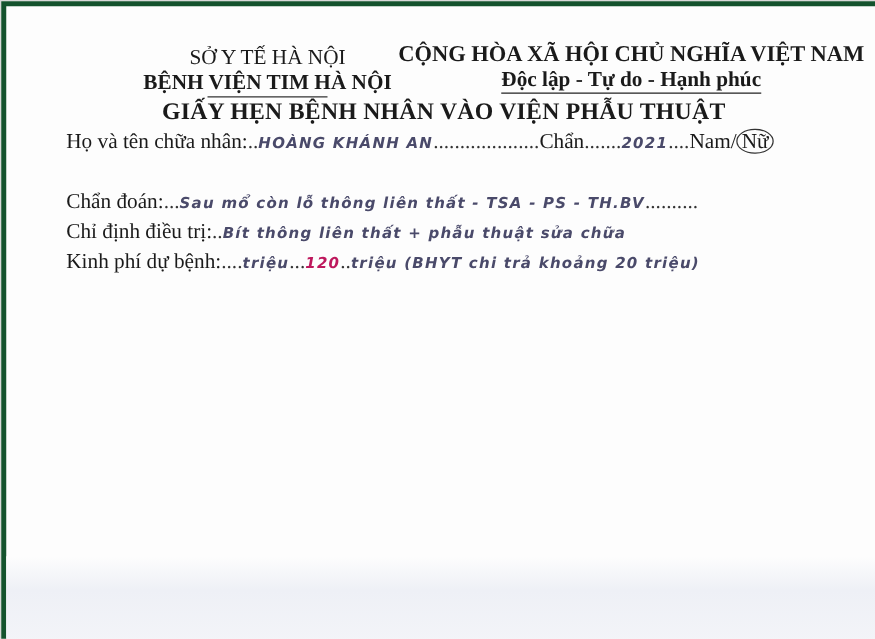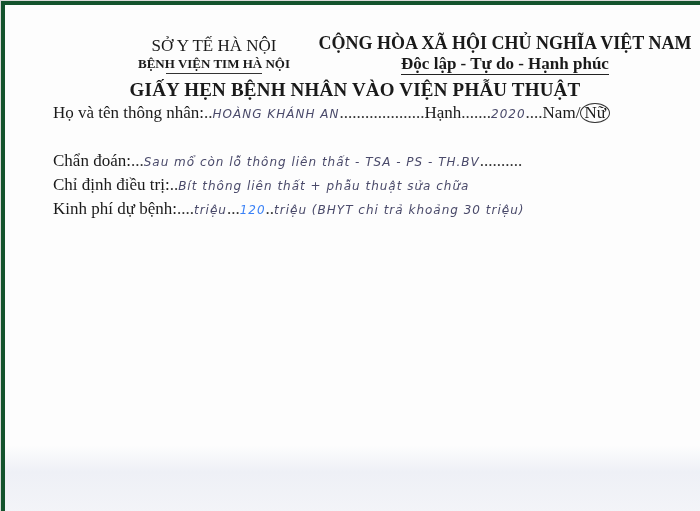--- a/index.html
+++ b/index.html
@@ -1,31 +1,31 @@
 <!DOCTYPE html>
 <html><head>
 <meta charset="utf-8">
 <style>
   html,body{margin:0;padding:0;}
   body{width:700px;height:511px;background:#d9d9d9;position:relative;overflow:hidden;font-family:"Liberation Serif","DejaVu Serif",serif;color:#1a1a1a;}
   .paper{position:absolute;left:1px;top:1px;width:697px;height:508px;background:#fdfdfd;border:4px solid #14532d;padding-left:34px;}
   .abs{position:absolute;white-space:nowrap;}
   .hdr-left{left:96px;top:31px;font-size:17px;text-align:center;width:226px;}
   .hdr-left .l1{display:block;}
-  .hdr-left .l2{display:block;font-weight:bold;font-size:13px;}
+  .hdr-left .l2{display:block;font-weight:bold;font-size:17px;}
   .hdr-left .rule{display:block;width:96px;height:1px;background:#333;margin:1px auto 0 auto;}
   .hdr-right{left:300px;top:28px;width:400px;text-align:center;}
   .hdr-right .l1{display:block;font-weight:bold;font-size:18px;}
   .hdr-right .l2{display:block;font-weight:bold;font-size:17px;}
   .hdr-right .l2 span{border-bottom:1px solid #222;padding-bottom:1px;text-align:right;}
   .title{left:0;width:700px;top:74px;text-align:center;font-weight:bold;font-size:19px;letter-spacing:.2px;}
   .row{left:48px;font-size:17px;}
   .dots{color:#333;}
-  .hw{font-family:"DejaVu Sans",sans-serif;font-style:italic;font-size:12px;color:#4a4a6a;letter-spacing:1px;}
-  .hw-bold{font-weight:normal;color:#3b82f6;margin-top:44px;}
+  .hw{font-family:"DejaVu Sans",sans-serif;font-style:italic;font-size:12px;color:#4a4a6a;letter-spacing:1px;font-weight:bold;}
+  .hw-bold{font-weight:bold;color:#be185d;margin-top:44px;}
   .circle{display:inline-block;border:1px solid #333;border-radius:50%;padding:0 3px;line-height:18px;}
   .shade{position:absolute;left:0;top:440px;width:697px;height:68px;background:linear-gradient(#fdfdfd,#eef0f6 40%,#f3f4f8);}
 </style>
 </head>
 <body>
 
 <div class="paper">
   <div class="shade"></div>
 
   <div class="abs hdr-left">
@@ -35,34 +35,34 @@
   </div>
 
   <div class="abs hdr-right">
     <span class="l1">CỘNG HÒA XÃ HỘI CHỦ NGHĨA VIỆT NAM</span>
     <span class="l2"><span>Độc lập - Tự do - Hạnh phúc</span></span>
   </div>
 
   <div class="abs title">GIẤY HẸN BỆNH NHÂN VÀO VIỆN PHẪU THUẬT</div>
 
   <div class="abs row" style="top:98px;">
-    <span>Họ và tên thông nhân:</span><span class="dots">..</span><span class="hw">HOÀNG KHÁNH AN</span><span class="dots">....................</span><span>Hạnh</span><span class="dots">.......</span><span class="hw">2020</span><span class="dots">....</span><span>Nam</span>/<span class="circle">Nữ</span>
+    <span>Họ và tên chữa nhân:</span><span class="dots">..</span><span class="hw">HOÀNG KHÁNH AN</span><span class="dots">....................</span><span>Chẩn</span><span class="dots">.......</span><span class="hw">2021</span><span class="dots">....</span><span>Nam</span>/<span class="circle">Nữ</span>
   </div>
 
 
   <div class="abs row" style="top:146px;">
     <span>Chẩn đoán:</span><span class="dots">...</span><span class="hw">Sau mổ còn lỗ thông liên thất - TSA - PS - TH.BV</span><span class="dots">..........</span>
   </div>
 
   <div class="abs row" style="top:170px;">
     <span>Chỉ định điều trị:</span><span class="dots">..</span><span class="hw">Bít thông liên thất + phẫu thuật sửa chữa</span>
   </div>
 
   <div class="abs row" style="top:194px;">
-    <span>Kinh phí dự bệnh:</span><span class="dots">....</span><span class="hw">triệu</span><span class="dots">...</span><span class="hw hw-bold">120</span><span class="dots">..</span><span class="hw">triệu (BHYT chi trả khoảng 30 triệu)</span>
+    <span>Kinh phí dự bệnh:</span><span class="dots">....</span><span class="hw">triệu</span><span class="dots">...</span><span class="hw hw-bold">120</span><span class="dots">..</span><span class="hw">triệu (BHYT chi trả khoảng 20 triệu)</span>
   </div>
 
   <div class="abs row" style="top:199px;">
   </div>
 
   <div class="abs row" style="top:199px;"></div>
 
   <div class="abs row" style="top:198px;">
   </div>
 

